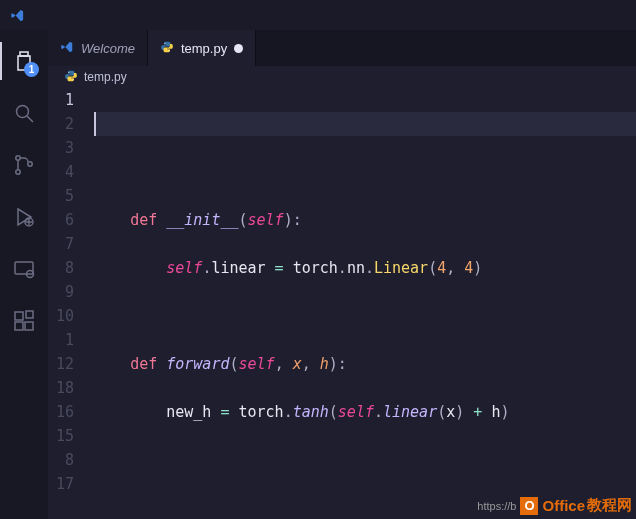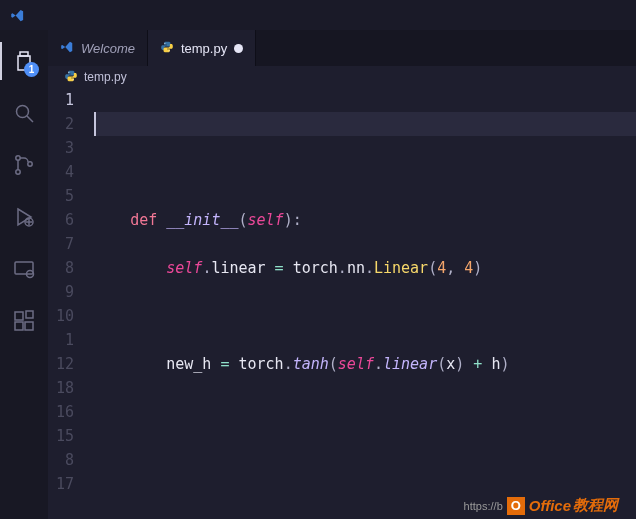--- a/index.html
+++ b/index.html
@@ -138,27 +138,27 @@
 .cls{ color:#f7d86a; }
 .var{ color:#e7e7f2; }
 .self{ color:#ec4899; font-style:italic; }
 .prm{ color:#f1a06a; font-style:italic; }
 .op{ color:#8fe0c9; }
 .num{ color:#f3a56b; }
 .pn{ color:#b0b0c8; }
 .builtin{ color:#6fd3e6; font-style:italic; }
 .watermark{
   position:absolute;
-  right:18px; bottom:4px;
+  right:4px; bottom:4px;
   font-size:12px;
   display:flex; align-items:center; gap:2px;
   color:#9aa;
 }
 .watermark .ourl{ color:#999; font-size:11px; }
-.watermark .off{ color:#e46c0a; font-weight:700; font-size:15px;font-style:italic;}
+.watermark .off{ color:#e46c0a; font-weight:700; font-size:15px;}
 .watermark .box{ display:inline-flex; width:18px; height:18px; background:#e46c0a; color:#fff; align-items:center; justify-content:center; font-weight:700; font-size:13px; margin:0 2px;}
 </style>
 </head>
 <body>
 
 <div class="title-bar">
   <span class="vscode-icon">
     <svg viewBox="0 0 24 24" fill="none">
         <path d="M17 3 L9 12 L4 8.5 L2 9.5 L2 14.5 L4 15.5 L9 12 L17 21 L21 19 L21 5 Z" fill="#3b7dd8"></path>
       </svg>
@@ -269,20 +269,21 @@
         <div class="ln">15</div>
         <div class="ln">8</div>
         <div class="ln">17</div>
       </div>
       <div class="code">
 <div class="line cur"> </div>
 <div class="line"> </div>
 <div class="line">    <span class="kw">def</span> <span class="fn">__init__</span><span class="pn">(</span><span class="self">self</span><span class="pn">)</span><span class="pn">:</span></div>
 <div class="line">        <span class="self">self</span><span class="pn">.</span><span class="var">linear</span><span class="op"> = </span><span class="var">torch</span><span class="pn">.</span><span class="var">nn</span><span class="pn">.</span><span class="cls">Linear</span><span class="pn">(</span><span class="num">4</span><span class="pn">, </span><span class="num">4</span><span class="pn">)</span></div>
 <div class="line"> </div>
+<div class="line">    <span class="kw">def</span> <span class="fn">forward</span><span class="pn">(</span><span class="self">self</span><span class="pn">, </span><span class="prm">x</span><span class="pn">, </span><span class="prm">h</span><span class="pn">)</span><span class="pn">:</span></div>
 <div class="line">        <span class="var">new_h</span><span class="op"> = </span><span class="var">torch</span><span class="pn">.</span><span class="fn">tanh</span><span class="pn">(</span><span class="self">self</span><span class="pn">.</span><span class="fn">linear</span><span class="pn">(</span><span class="var">x</span><span class="pn">)</span><span class="op"> + </span><span class="var">h</span><span class="pn">)</span></div>
 
 
 
 
 
 
 
 
       </div>

